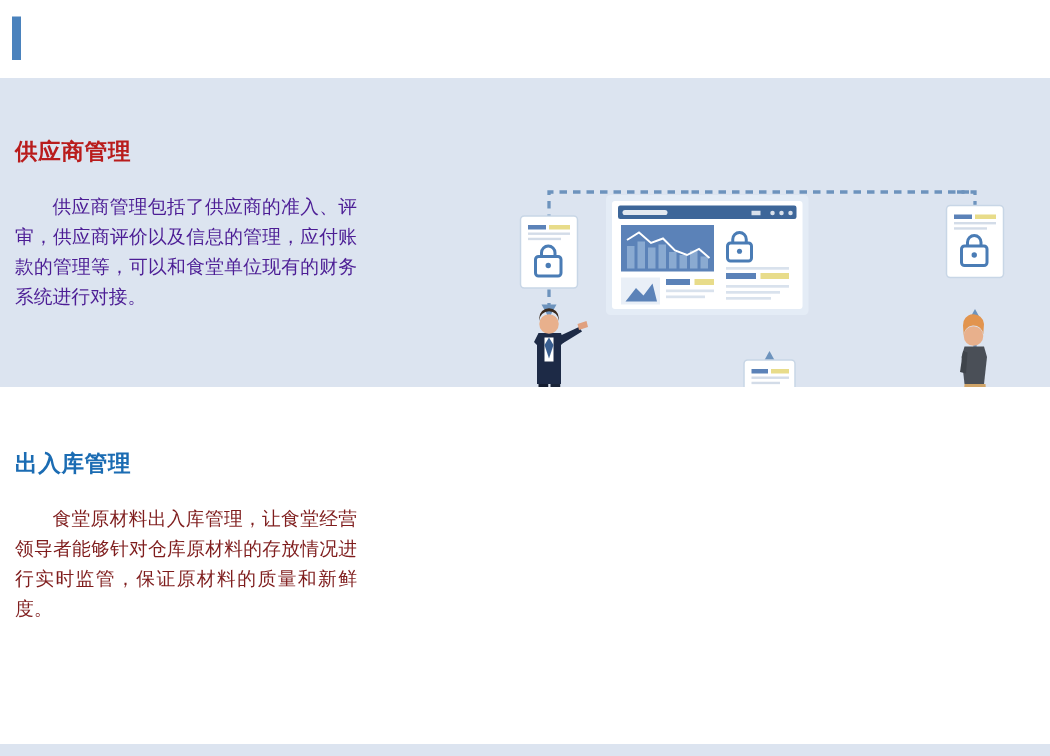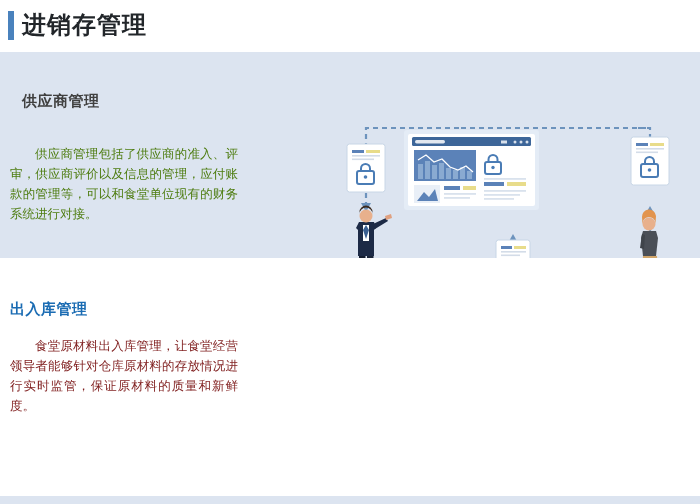--- a/index.html
+++ b/index.html
@@ -40,36 +40,35 @@
 
   
   .section-supplier {
     position: absolute;
     left: 0; top: 52px;
     width: 700px; height: 206px;
     background: #dce4f0;
   }
   .sec1-heading {
     position: absolute;
-    left: 22px; top: 40px;
+    left: 10px; top: 40px;
     font-size: 15px;
     font-weight: bold;
-    color: #404040;
+    color: #b91c1c;
     letter-spacing: 0.5px;
   }
   .sec1-body {
     position: absolute;
     left: 10px; top: 76px;
     width: 228px;
     font-size: 12.5px;
     line-height: 20px;
-    color: #4d7c0f;
+    color: #4c1d95;
     text-indent: 25px;
     text-align: justify;
-    margin-top: 16px;
   }
 
   
   .section-inout {
     position: absolute;
     left: 0; top: 258px;
     width: 700px; height: 238px;
     background: #ffffff;
     border-radius: 15px;
   }
@@ -105,21 +104,20 @@
     position: absolute;
     left: 318px; top: 60px;
     width: 382px; height: 188px;
   }
 </style>
 </head>
 <body>
 
 <div class="page-header">
   <div class="title-accent"></div>
-  <div class="page-title">进销存管理</div>
 </div>
 
 <div class="section-supplier">
 
   <div class="sec1-heading">供应商管理</div>
   <div class="sec1-body">供应商管理包括了供应商的准入、评审，供应商评价以及信息的管理，应付账款的管理等，可以和食堂单位现有的财务系统进行对接。</div>
 
   <svg class="illus1" viewBox="0 0 382 188">
 
     <g stroke="#6d93bd" stroke-width="2.2" fill="none" stroke-dasharray="5,4">

